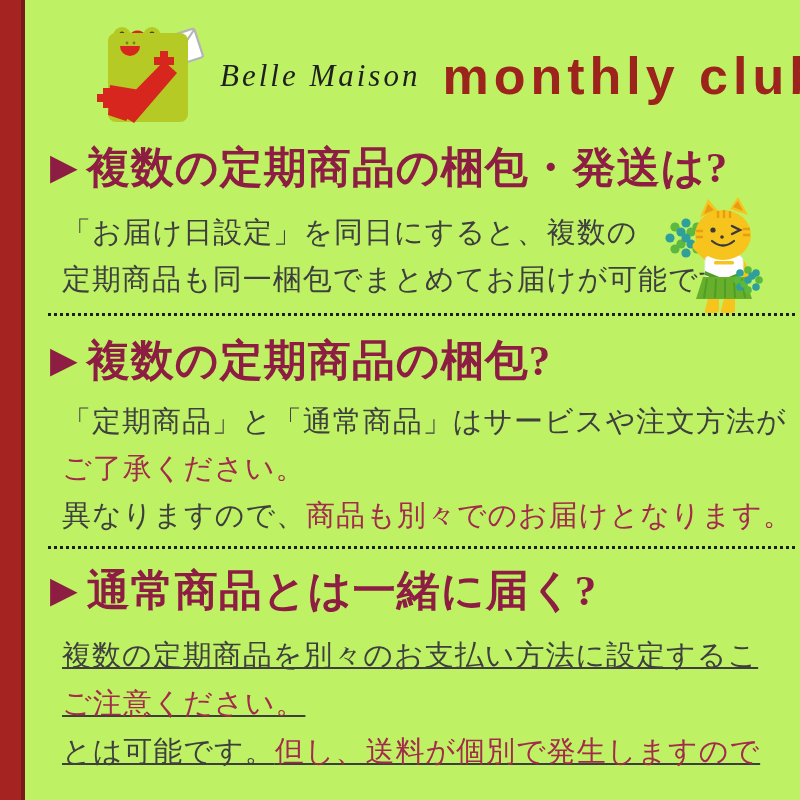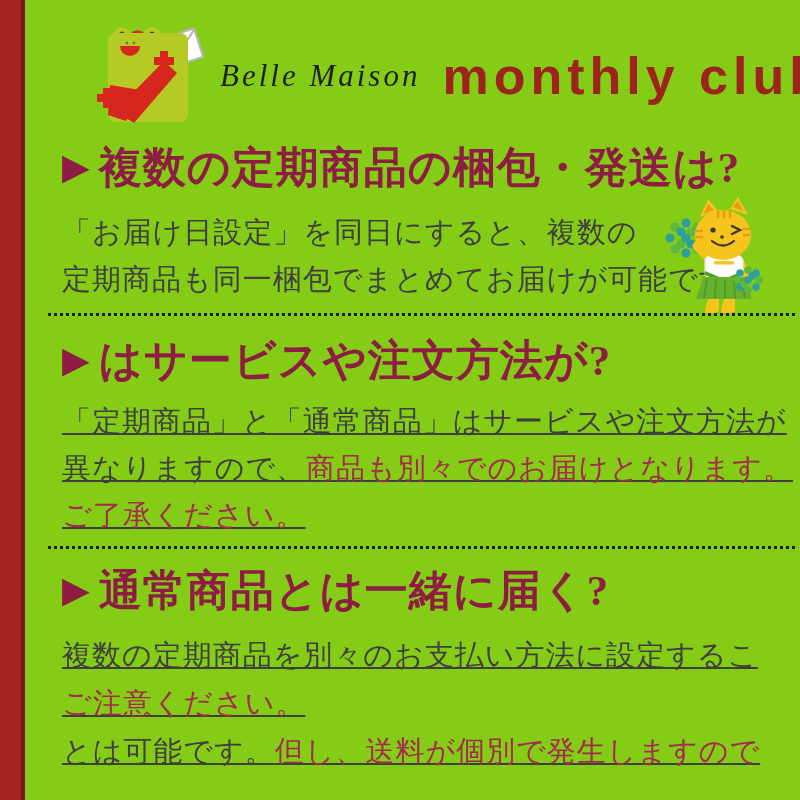--- a/index.html
+++ b/index.html
@@ -1,21 +1,21 @@
 <!DOCTYPE html>
 <html><head>
 <meta charset="utf-8">
 <style>
   * { margin: 0; padding: 0; box-sizing: border-box; }
   html, body { background: #ffffff; }
   .page {
     position: relative;
     width: 800px;
     height: 800px;
-    background: #84cc16;
+    background: #bef264;
     overflow: hidden;
     font-family: "Liberation Sans", "DejaVu Sans", sans-serif;
   }
 
   
   .side-band {
     position: absolute;
     left: 0; top: 0;
     width: 25px; height: 800px;
     background: linear-gradient(to right, #a52421 0 21px, #7a1919 21px 25px);
@@ -44,21 +44,21 @@
     font-size: 52px;
     letter-spacing: 5px;
     color: #9c241c;
     margin-left: 22px;
     white-space: nowrap;
   }
 
   
   .q-heading {
     position: absolute;
-    left: 62px;
+    left: 50px;
     font-family: "Liberation Serif", "DejaVu Serif", serif;
     font-weight: 600;
     font-size: 43px;
     line-height: 60px;
     letter-spacing: 1px;
     color: #8e1d43;
     white-space: nowrap;
   }
   .q-heading .marker {
     display: inline-block;
@@ -76,21 +76,21 @@
     position: absolute;
     left: 62px;
     width: 690px;
     font-size: 29px;
     line-height: 47px;
     letter-spacing: 1px;
     color: #3f3f3f;
     white-space: nowrap;
   }
   .p-1 { top: 209px; }
-  .p-2 { top: 398px; text-decoration: underline; }
+  .p-2 { top: 398px; }
   .p-3 { top: 631px; line-height: 48px; text-decoration: underline; }
   .q-body .line { display: block; }
   .accent { color: #a32b4b; }
 
   
   .dotted {
     position: absolute;
     left: 48px;
     width: 750px;
     height: 3px;
@@ -220,26 +220,26 @@
         <circle cx="77" cy="85" r="3.8" fill="#5cb83e"></circle>
         <circle cx="80" cy="78" r="3.8" fill="#2f9f9b"></circle>
         <circle cx="92" cy="81" r="3.8" fill="#2f9f9b"></circle>
         <circle cx="84" cy="89" r="3.8" fill="#5cb83e"></circle>
         <circle cx="88" cy="85" r="3.8" fill="#2f9f9b"></circle>
       </g>
     </svg>
   </div>
 
   <h2 class="q-heading h-2">
-    <span class="marker">▶</span><span>はサービスや注文方法が?</span>
+    <span class="marker">▶</span><span>複数の定期商品の梱包?</span>
   </h2>
   <p class="q-body p-2">
     <span class="line">「定期商品」と「通常商品」はサービスや注文方法が</span>
+    <span class="line accent">ご了承ください。</span>
     <span class="line"><span>異なりますので、</span><span class="accent">商品も別々でのお届けとなります。</span></span>
-    <span class="line accent">ご了承ください。</span>
   </p>
 
   <div class="dotted d-2"></div>
 
   <h2 class="q-heading h-3">
     <span class="marker">▶</span><span>通常商品とは一緒に届く?</span>
   </h2>
   <p class="q-body p-3">
     <span class="line">複数の定期商品を別々のお支払い方法に設定するこ</span>
     <span class="line accent">ご注意ください。</span>

